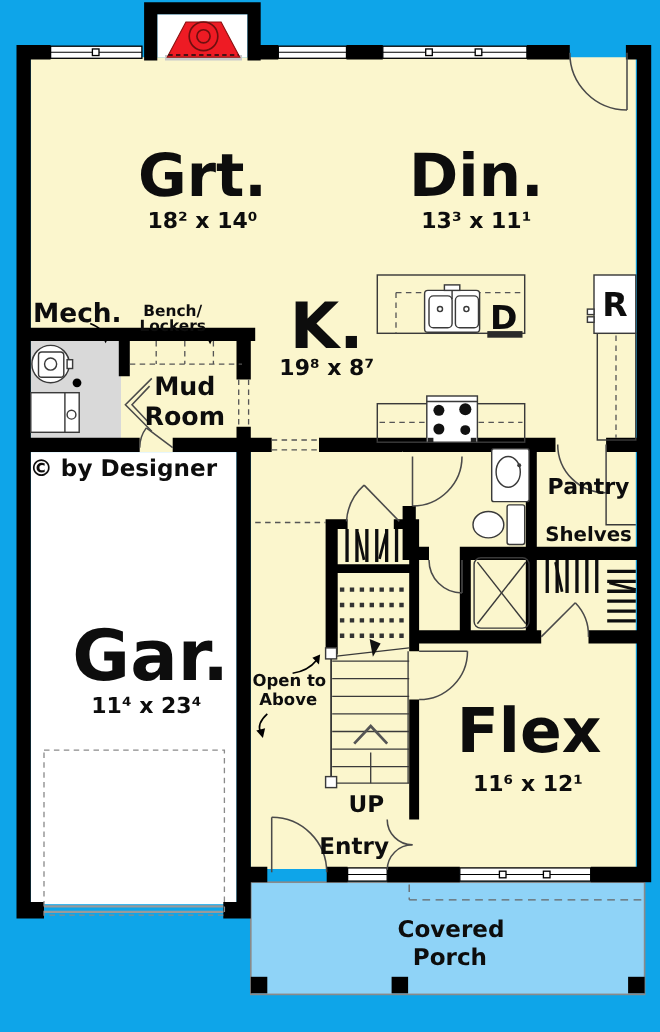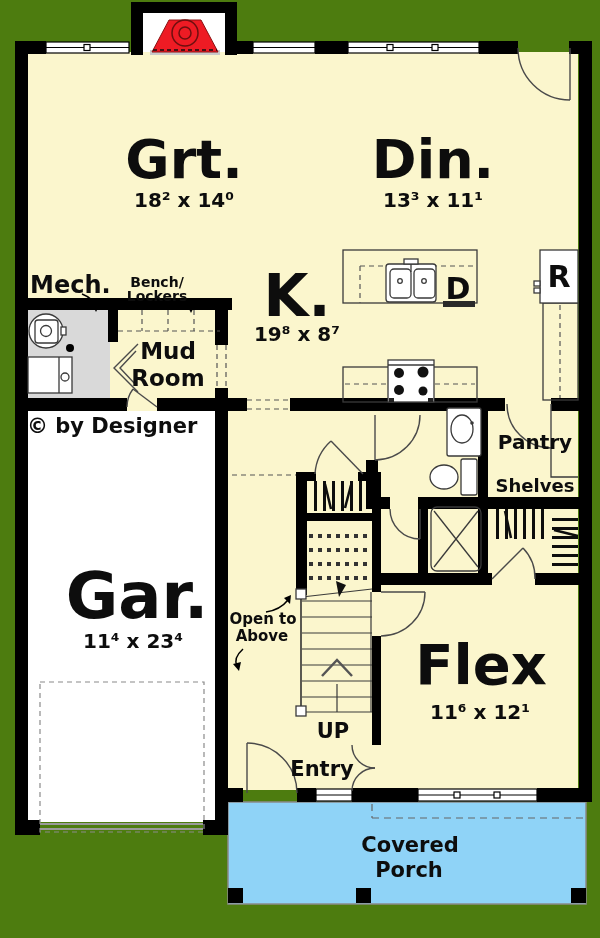--- a/index.html
+++ b/index.html
@@ -1,16 +1,16 @@
 <!DOCTYPE html>
 <html><head>
 <meta charset="utf-8">
 <style>
   html,body{margin:0;padding:0;background:#fff;}
-  .plan-wrap{position:relative;width:600px;height:938px;background:#4d7c0f;overflow:hidden;}
+  .plan-wrap{position:relative;width:600px;height:938px;background:#0ea5e9;overflow:hidden;}
   svg{display:block;}
   svg text{font-family:"DejaVu Sans","Liberation Sans",sans-serif;font-weight:bold;fill:#0d0d0d;}
   .walls{fill:#000;}
   .thin{stroke:#3a3a3a;stroke-width:1.3;fill:none;}
   .fixture{stroke:#3a3a3a;stroke-width:1.3;fill:#ffffff;}
   .door{stroke:#4a4a4a;stroke-width:1.4;fill:none;}
   .dash{stroke:#555;stroke-width:1.2;fill:none;stroke-dasharray:5 4;}
   .winrect{fill:#fff;stroke:#000;stroke-width:1.2;}
   .winline{stroke:#000;stroke-width:1;}
   .hang{stroke:#0d0d0d;}

